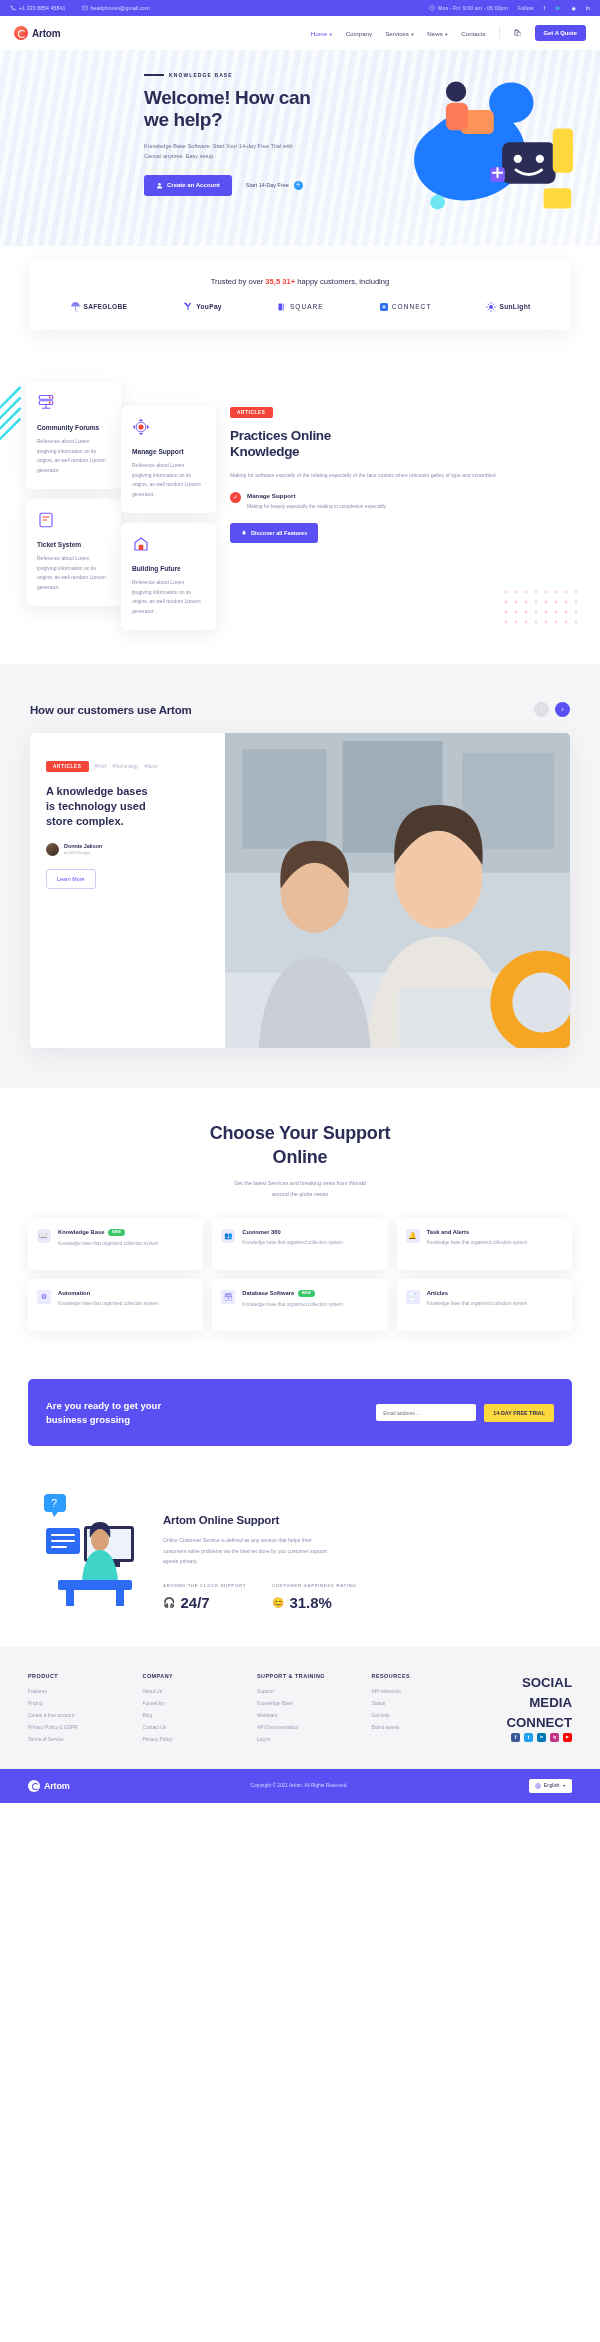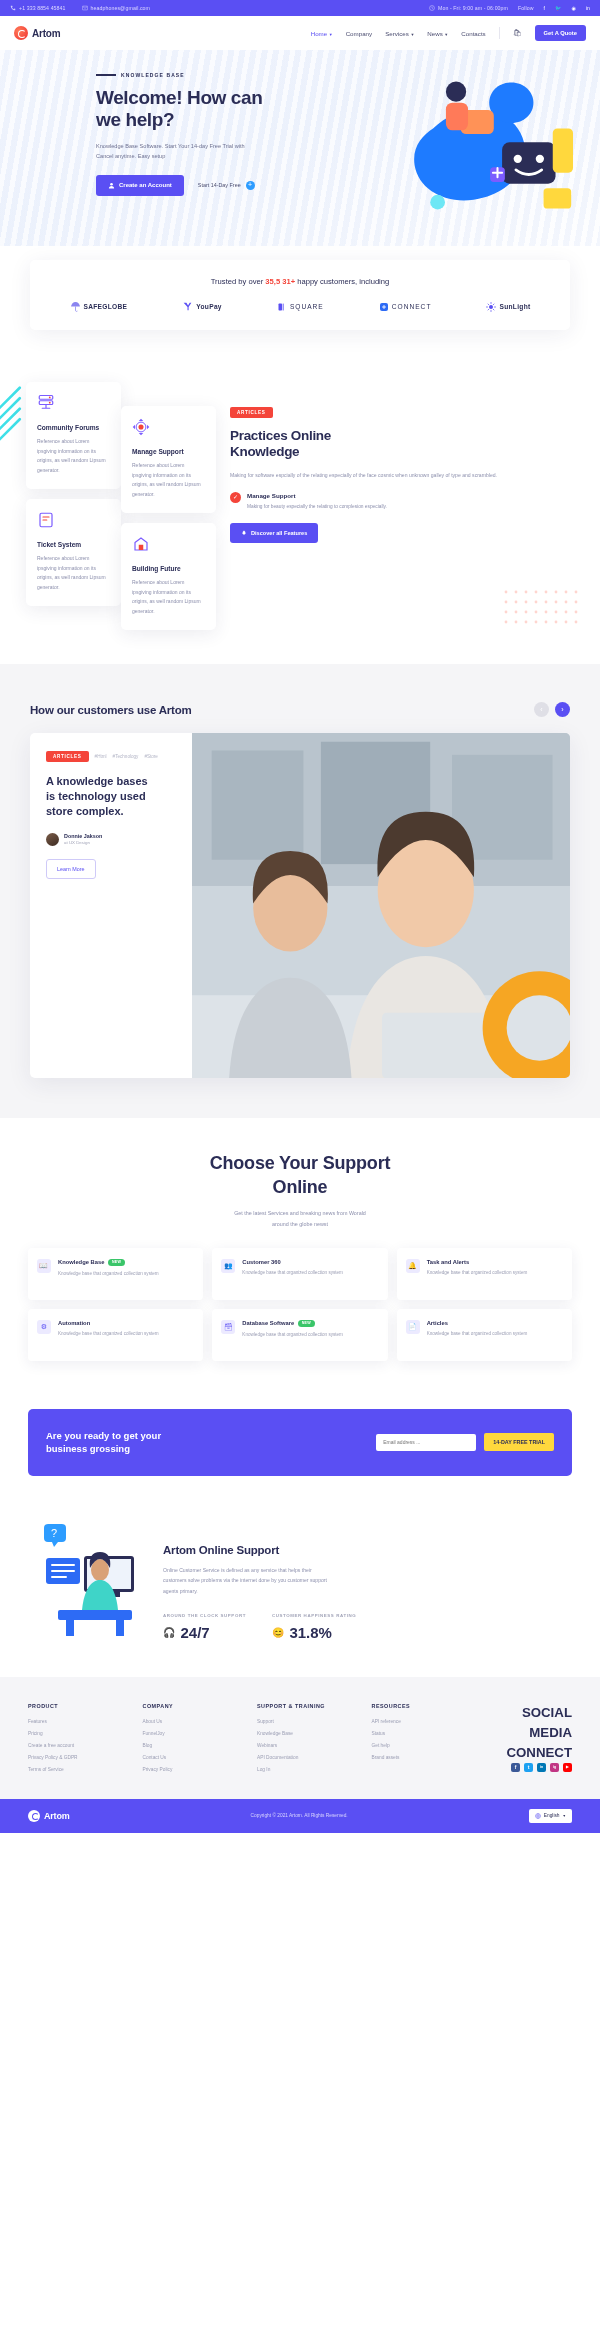--- a/index.html
+++ b/index.html
@@ -53,21 +53,21 @@
   
   .hero {
     height:196px; position:relative; overflow:hidden;
     background:linear-gradient(160deg,#f4f7ff 0%,#eef3fd 45%,#fbfcff 100%);
   }
   .hero-stripes{
     position:absolute; inset:0;
     background:repeating-linear-gradient(100deg, rgba(255,255,255,.85) 0 5px, rgba(232,238,250,.55) 5px 11px);
     opacity:.75;
   }
-  .hero-inner { position:relative; padding:22px 0 0 96px; z-index:3; }
+  .hero-inner { position:relative; padding:22px 0 0 96px; z-index:3;margin-left:48px; }
   .kicker { display:flex; align-items:center; gap:5px; margin-bottom:9px; }
   .kicker .bar { width:20px; height:1.4px; background:#2b2d56; }
   .kicker span { font-size:5px; font-weight:bold; letter-spacing:1.1px; color:#2b2d56; }
   .hero h1 { font-size:19px; line-height:1.16; color:#2b2d56; font-weight:bold; letter-spacing:-.4px; }
   .hero p { margin-top:10px; font-size:5.6px; line-height:1.85; color:#6e7191; max-width:150px; }
   .hero-cta { margin-top:13px; display:flex; align-items:center; gap:14px; }
   .btn-primary {
     background:#5a4ff3; color:#fff; font-size:6px; font-weight:bold;
     padding:7px 12px; border-radius:3px; border:none;
     display:flex; align-items:center; gap:4px;
@@ -135,21 +135,21 @@
   .arrows { margin-left:auto; display:flex; gap:6px; }
   .arrow {
     width:15px; height:15px; border-radius:50%; background:#dfdfe6; color:#fff;
     font-size:7px; line-height:15px; text-align:center; border:none;
   }
   .arrow.on { background:#5a4ff3; }
   .cust-card {
     margin:0 30px; background:#fff; border-radius:5px; overflow:hidden;
     box-shadow:0 6px 24px rgba(40,40,90,.08); display:flex; min-height:158px;
   }
-  .cust-left { width:162px; padding:18px 16px; }
+  .cust-left { width:195px; padding:28px 16px; }
   .tag-row { display:flex; align-items:center; gap:6px; }
   .tag { font-size:4.6px; color:#b3b5c6; }
   .cust-left h3 { margin-top:12px; font-size:11px; line-height:1.35; color:#2b2d56; }
   .author { margin-top:14px; display:flex; align-items:center; gap:5px; }
   .avatar {
     width:13px; height:13px; border-radius:50%;
     background:linear-gradient(150deg,#7a5c48,#3d2b22);
   }
   .author .an { font-size:5.4px; font-weight:bold; color:#2b2d56; }
   .author .ar { font-size:4.4px; color:#a2a4b8; margin-top:1px; }

